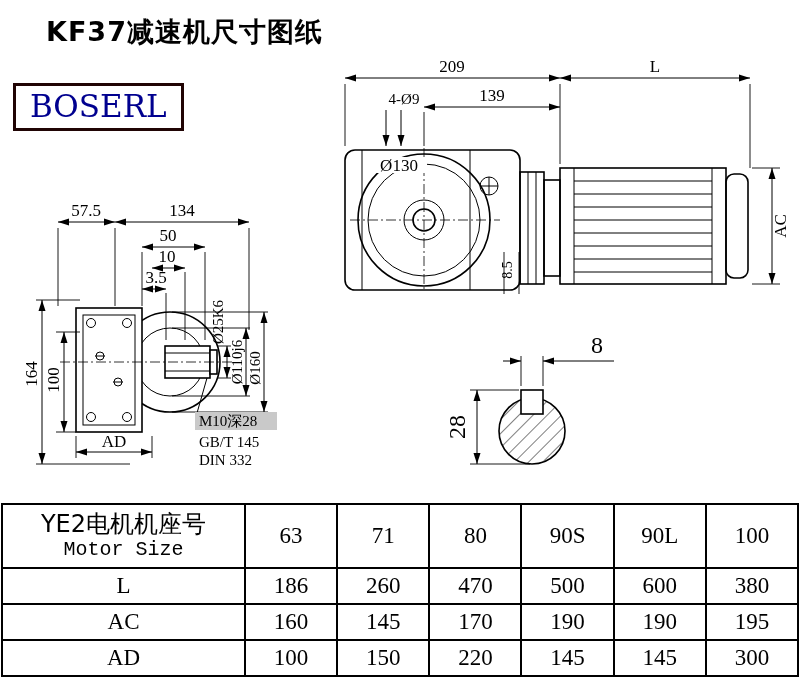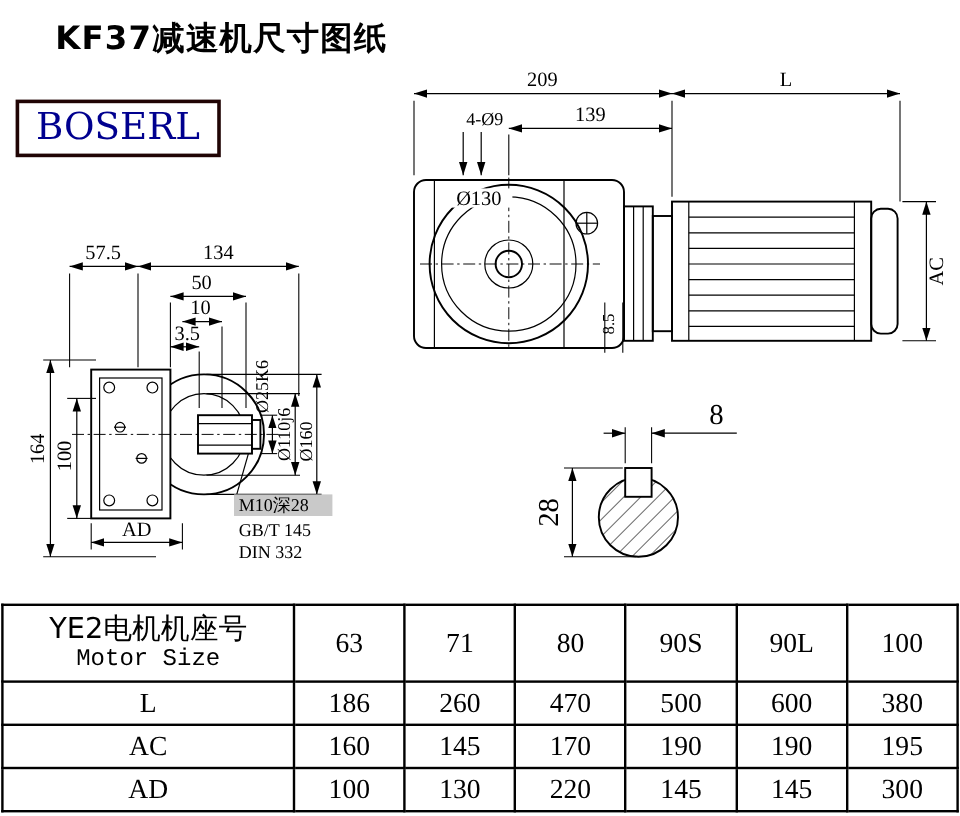--- a/index.html
+++ b/index.html
@@ -266,21 +266,21 @@
         <td>160</td>
         <td>145</td>
         <td>170</td>
         <td>190</td>
         <td>190</td>
         <td>195</td>
       </tr>
       <tr class="row">
         <th>AD</th>
         <td>100</td>
-        <td>130</td>
+        <td>150</td>
         <td>220</td>
         <td>145</td>
         <td>145</td>
         <td>300</td>
       </tr>
     </tbody>
   </table>
 
 </div>
 

